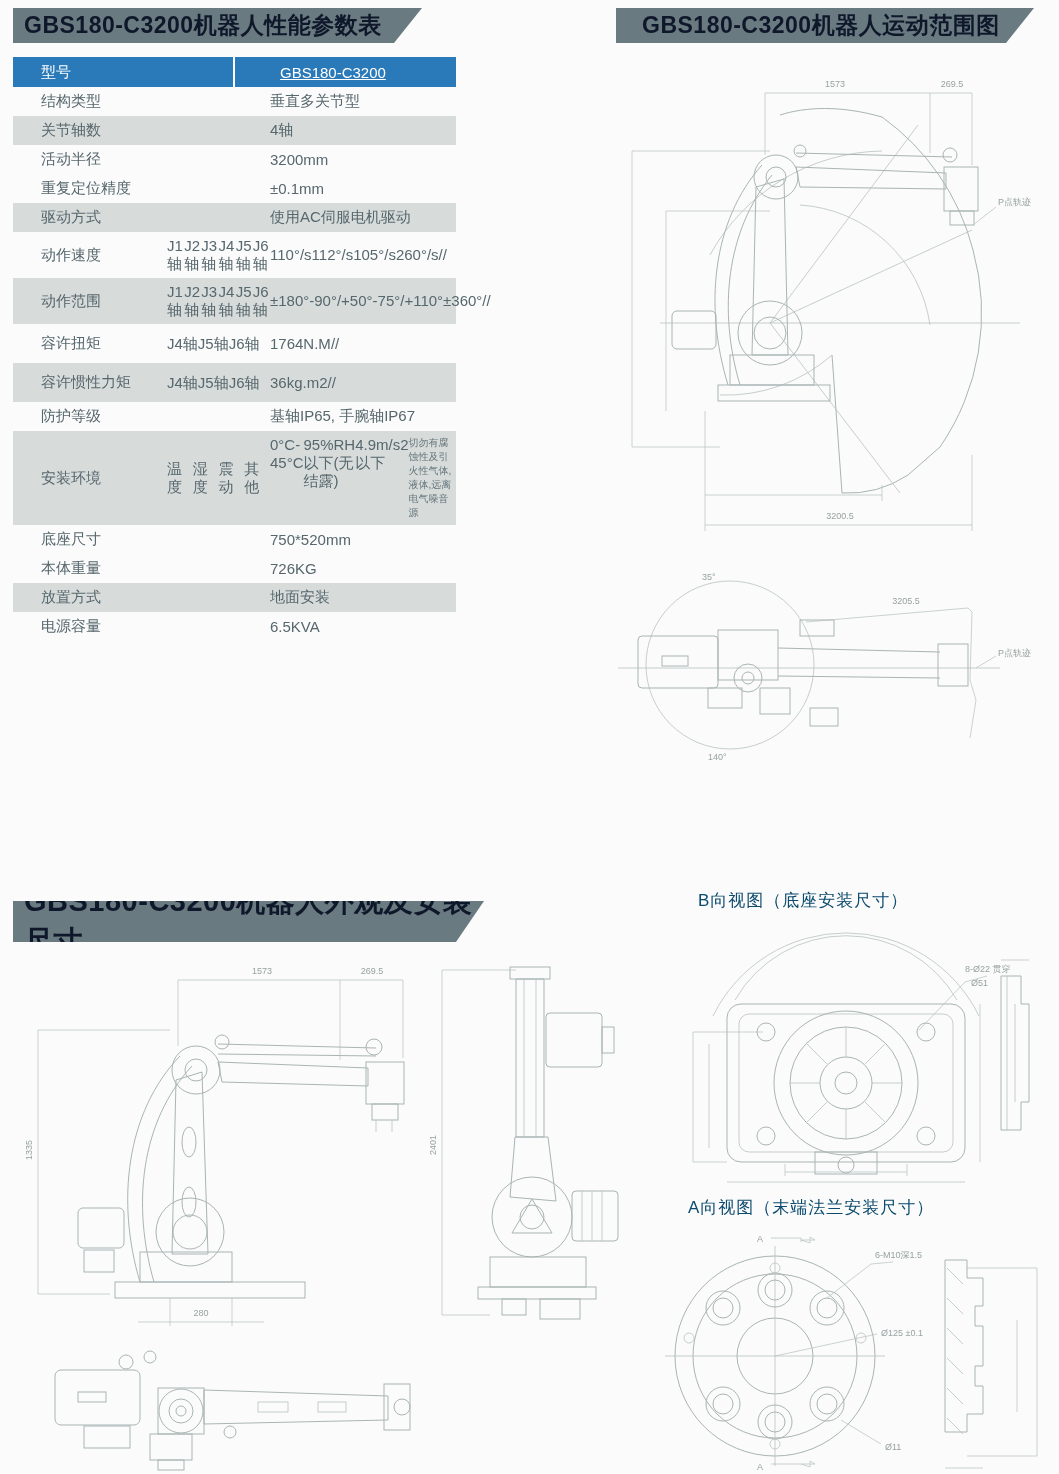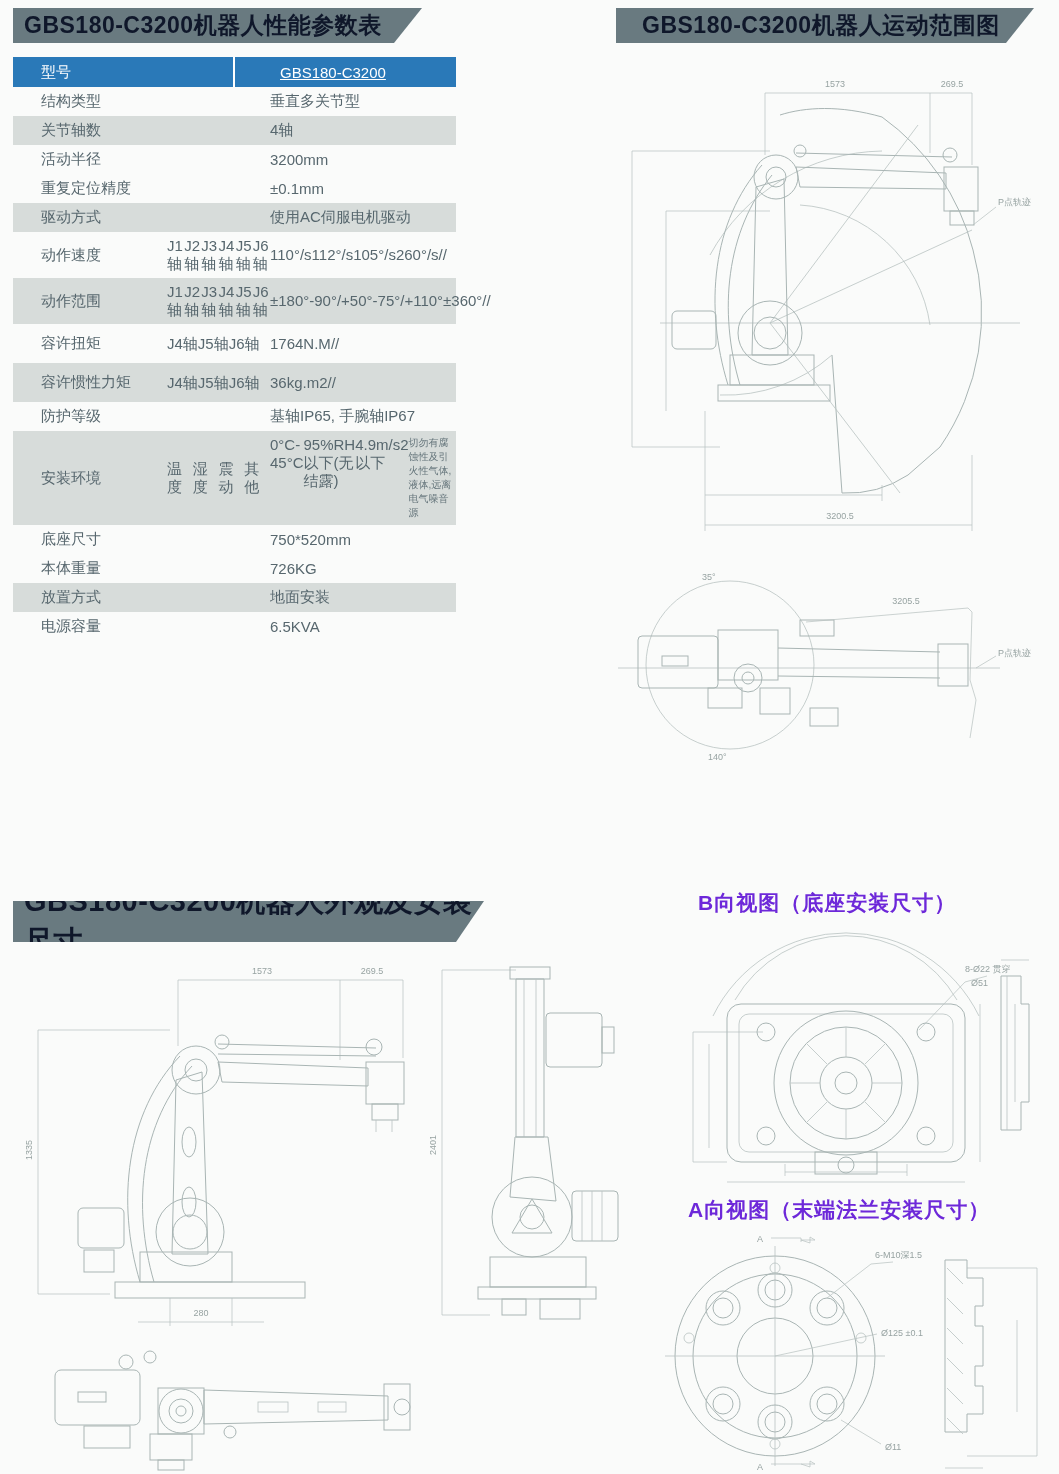--- a/index.html
+++ b/index.html
@@ -29,21 +29,21 @@
   .hdr .lab{width:192px;border-right:2px solid #ffffff;align-self:stretch;display:flex;align-items:center;}
   .val{margin-left:103px;}
   .hdr .val{margin-left:8px;padding-left:37px;text-decoration:underline;}
   .row.grp{align-items:center;padding:5px 0;}
   .subs{width:103px;flex:none;display:flex;flex-direction:row;align-items:flex-end;}
   .subs div{line-height:18px;}
   .vals{flex:1;display:flex;flex-direction:row;}
   .vals div{line-height:18px;}
   .vals div.small{font-size:10px;line-height:14px;color:#66767c;}
   
-  .view-title{font-size:21px;font-weight:bold;color:#6d28d9;letter-spacing:1px;}
+  .view-title{font-size:17px;font-weight:normal;color:#0c4a6e;letter-spacing:1px;}
   
   svg{overflow:visible;}
   .ln{stroke:#a9b5b4;fill:none;stroke-width:1;}
   .ln2{stroke:#b9c3c2;fill:none;stroke-width:0.8;}
   .dim{stroke:#b6c0bf;fill:none;stroke-width:0.7;}
   text.dt{fill:#97a3a2;font-size:9px;font-family:"Liberation Sans",sans-serif;}
 </style>
 </head>
 <body>
 

